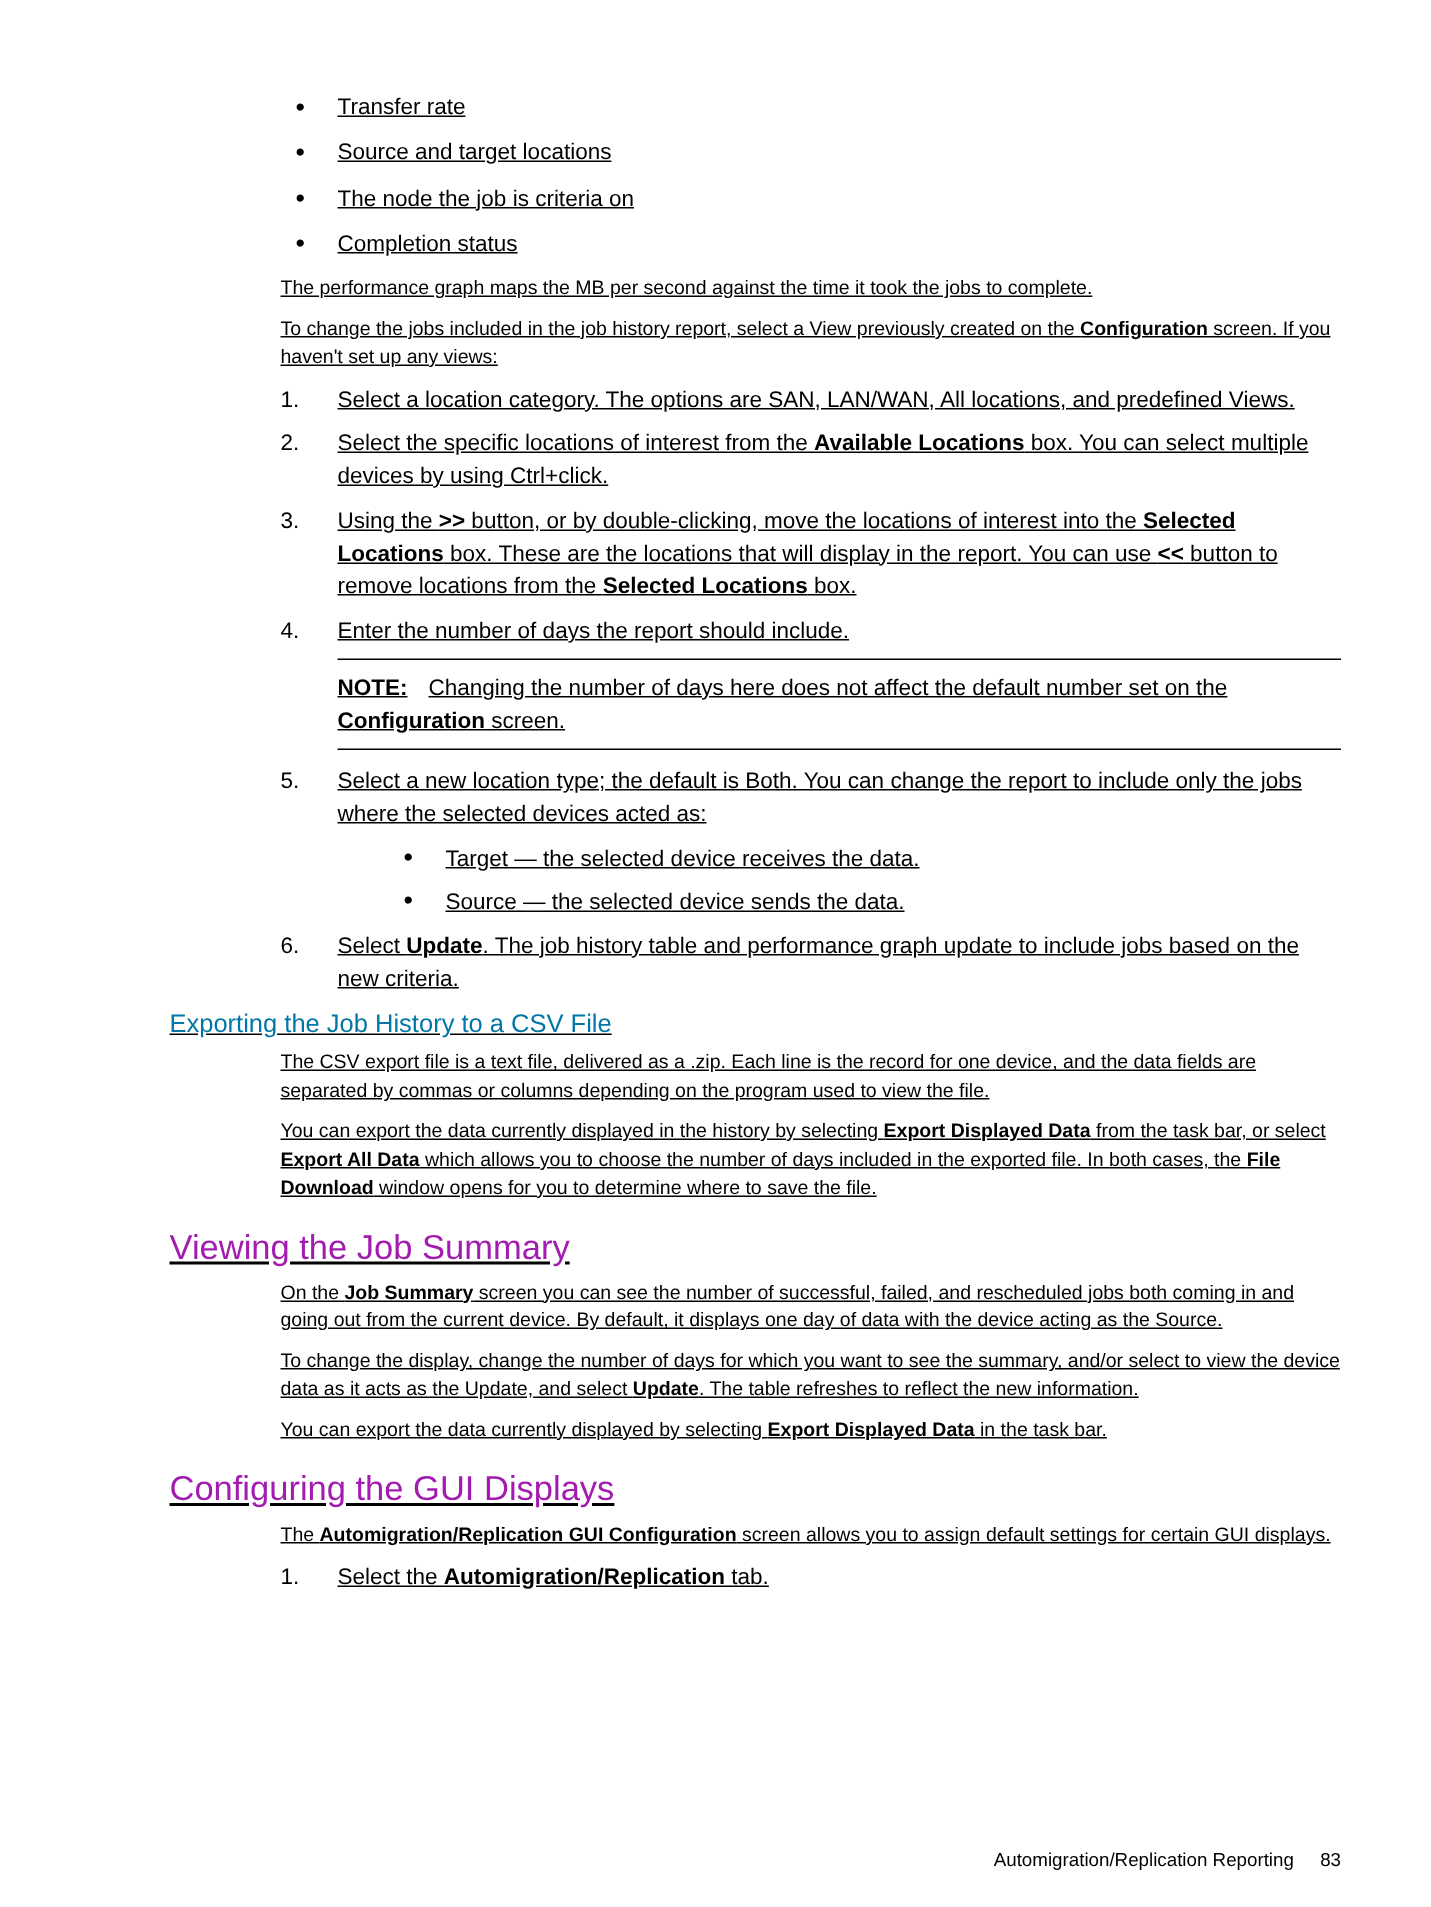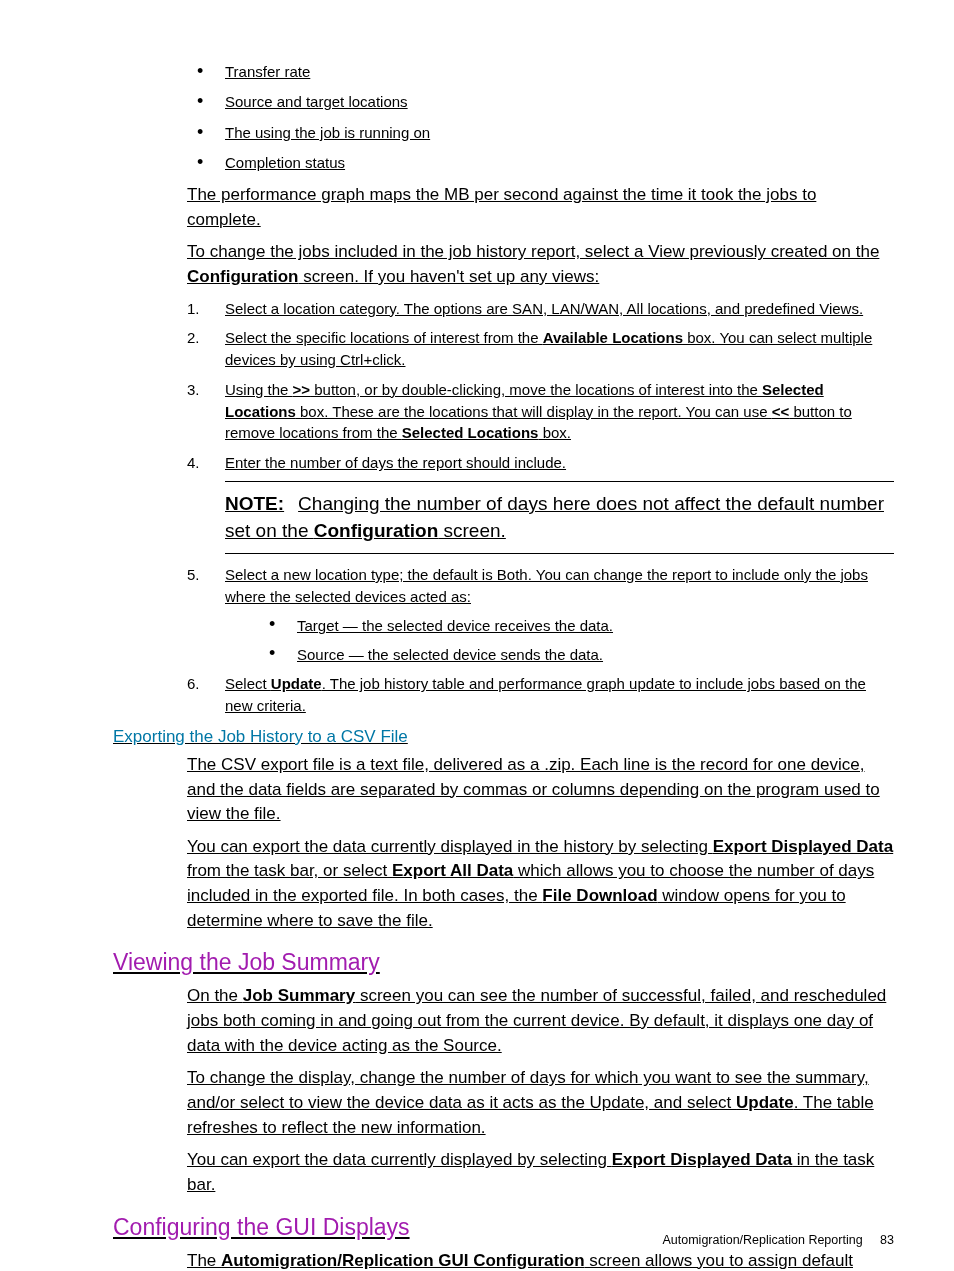--- a/index.html
+++ b/index.html
@@ -34,21 +34,21 @@
   ul.bullets li::before {
     content: "•";
     position: absolute;
     left: 10px;
     top: 0;
     color: #000;
     font-size: 18px;
     line-height: 1.1;
   }
   p.body {
-    font-size: 17px;
+    font-size: 13px;
     line-height: 1.45;
     margin: 0 0 8px 0;
   }
   ol.steps {
     list-style: none;
     padding: 0;
     margin: 0 0 6px 0;
     counter-reset: step;
   }
   ol.steps > li {
@@ -63,21 +63,21 @@
     content: counter(step) ".";
     position: absolute;
     left: 0;
     top: 0;
   }
   .note-box {
     border-top: 1px solid #000;
     border-bottom: 1px solid #000;
     padding: 8px 0 8px 0;
     margin: 7px 0 10px 0;
-    font-size: 19px;
+    font-size: 15px;
     line-height: 1.45;
   }
   .note-label { font-weight: bold; margin-right: 14px; }
   .sub-bullets {
     list-style: none;
     padding: 0;
     margin: 8px 0 0 0;
   }
   .sub-bullets li {
     position: relative;
@@ -118,21 +118,21 @@
 </style>
 </head>
 <body>
 
 <div class="page">
 
   <div class="content-indent">
     <ul class="bullets">
       <li>Transfer rate</li>
       <li>Source and target locations</li>
-      <li>The using the job is running on</li>
+      <li>The node the job is criteria on</li>
       <li>Completion status</li>
     </ul>
 
     <p class="body">The performance graph maps the MB per second against the time it took the jobs to complete.</p>
 
     <p class="body">
       <span>To change the jobs included in the job history report, select a View previously created on the </span><b>Configuration</b><span> screen. If you haven't set up any views:</span>
     </p>
 
     <ol class="steps">

